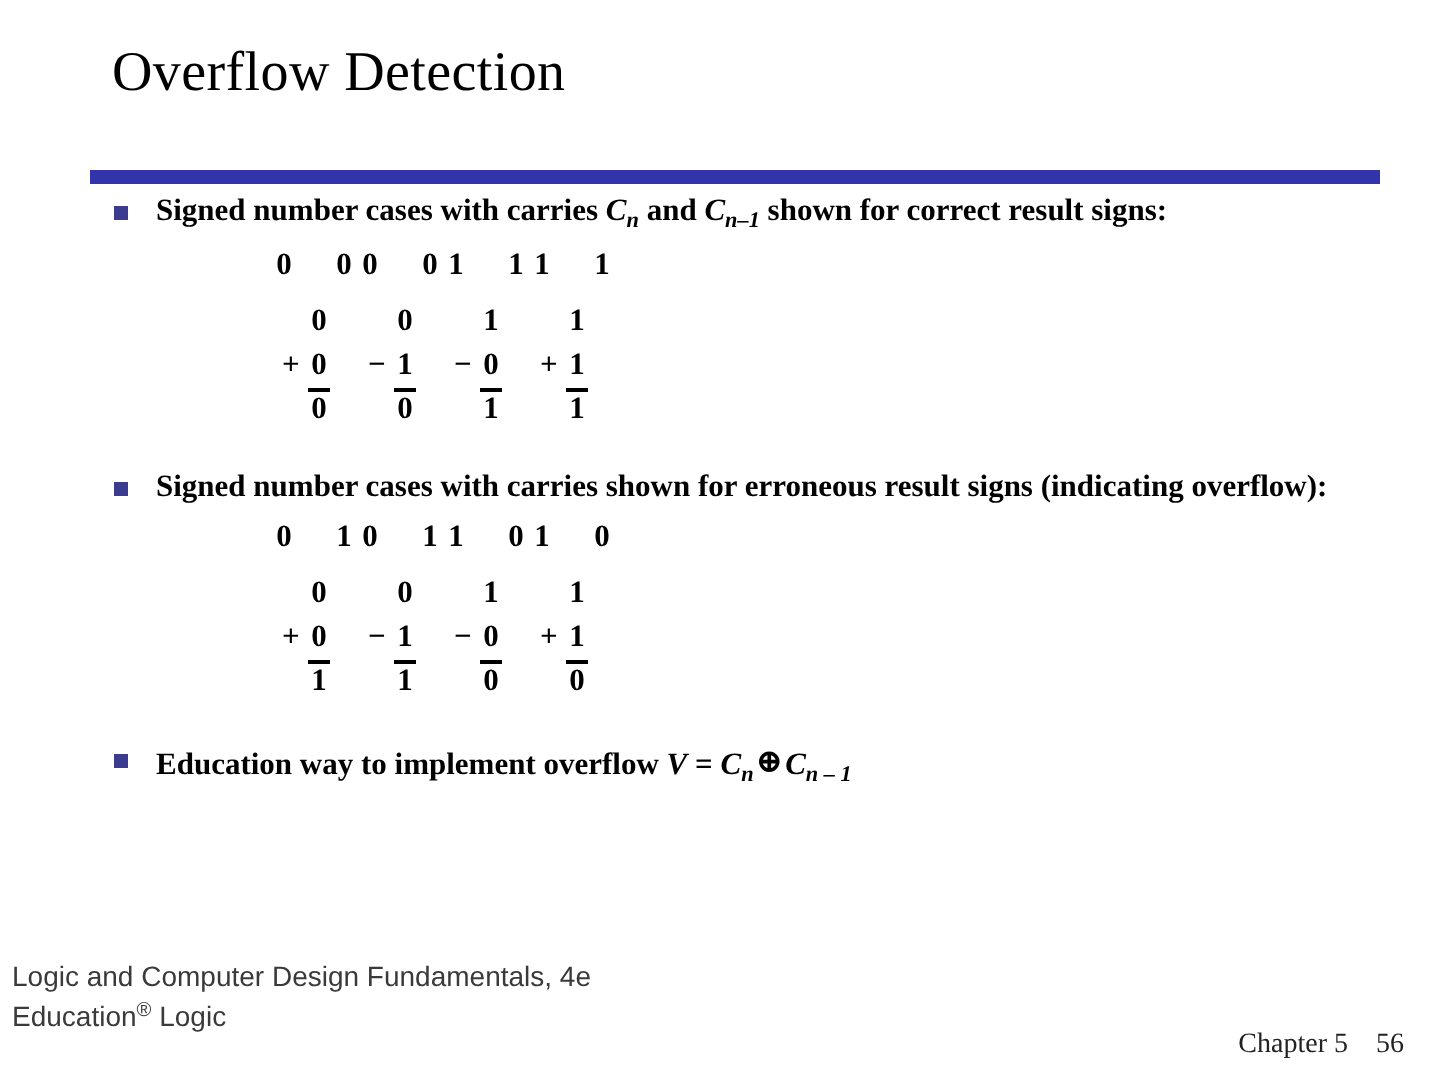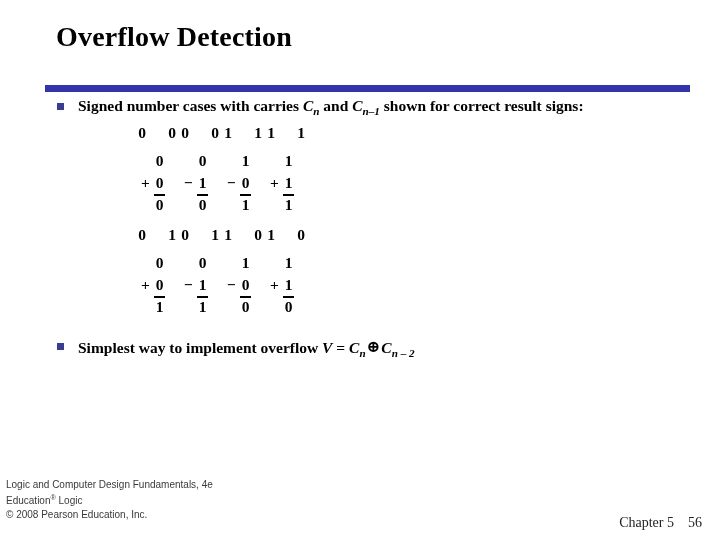--- a/index.html
+++ b/index.html
@@ -15,21 +15,21 @@
     font-family: "Liberation Serif", "DejaVu Serif", serif;
     color: #000000;
   }
 
   
   #slide-title {
     position: absolute;
     left: 56px;
     top: 22px;
     font-size: 28px;
-    font-weight: bold;
+    font-weight: normal;
     letter-spacing: 0.2px;
     line-height: 1.1;
     white-space: nowrap;
   }
 
   
   #divider {
     position: absolute;
     left: 45px;
     top: 85px;
@@ -126,21 +126,21 @@
     border-bottom: 2px solid #000;
     padding-bottom: 0px;
   }
 
   
   #footer-credit {
     position: absolute;
     left: 6px;
     top: 478px;
     font-family: "Liberation Sans", "DejaVu Sans", sans-serif;
-    font-size: 10px;
+    font-size: 14px;
     line-height: 1.45;
     color: #3a3a3a;
   }
   #footer-credit .reg {
     font-size: 0.72em;
     vertical-align: 0.5em;
   }
   #footer-right {
     position: absolute;
     right: 18px;
@@ -196,20 +196,24 @@
       <span class="arith-line"><span class="op">−</span><span class="dig under">0</span></span>
       <span class="arith-line"><span class="op"></span><span class="dig">1</span></span>
     </div>
     <div class="arith-col" style="left:254px;">
       <span class="arith-line"><span class="op"></span><span class="dig">1</span></span>
       <span class="arith-line"><span class="op">+</span><span class="dig under">1</span></span>
       <span class="arith-line"><span class="op"></span><span class="dig">1</span></span>
     </div>
   </div>
 
+  <div class="bullet-row" style="margin-top:14px;">
+    <span class="bullet-mark"></span>
+    <span class="bullet-text">Signed number cases with carries shown for erroneous result signs (indicating overflow):</span>
+  </div>
 
   <div class="carry-row-wrap" style="margin-top:6px;">
     <span class="carry-cell" style="left:135px;">0</span>
     <span class="carry-cell" style="left:165px;">1</span>
     <span class="carry-cell" style="left:178px;">0</span>
     <span class="carry-cell" style="left:208px;">1</span>
     <span class="carry-cell" style="left:221px;">1</span>
     <span class="carry-cell" style="left:251px;">0</span>
     <span class="carry-cell" style="left:264px;">1</span>
     <span class="carry-cell" style="left:294px;">0</span>
@@ -233,26 +237,25 @@
     </div>
     <div class="arith-col" style="left:254px;">
       <span class="arith-line"><span class="op"></span><span class="dig">1</span></span>
       <span class="arith-line"><span class="op">+</span><span class="dig under">1</span></span>
       <span class="arith-line"><span class="op"></span><span class="dig">0</span></span>
     </div>
   </div>
 
   <div class="bullet-row" style="margin-top:14px;">
     <span class="bullet-mark"></span>
-    <span class="bullet-text"><span>Simplest way to implement overflow </span><span class="var">V</span><span> = </span><span class="var">C</span><span class="sub">n</span><span class="xor">⊕</span><span class="var">C</span><span class="sub">n – 2</span></span>
+    <span class="bullet-text"><span>Education way to implement overflow </span><span class="var">V</span><span> = </span><span class="var">C</span><span class="sub">n</span><span class="xor">⊕</span><span class="var">C</span><span class="sub">n – 1</span></span>
   </div>
 
 </div>
 
 <div id="footer-credit">
   <div>Logic and Computer Design Fundamentals, 4e</div>
   <div><span>Education</span><span class="reg">®</span><span> Logic</span></div>
-  <div>© 2008 Pearson Education, Inc.</div>
 </div>
 
 <div id="footer-right">
   <span>Chapter 5</span><span class="pagenum">56</span>
 </div>
 
 </body></html>

